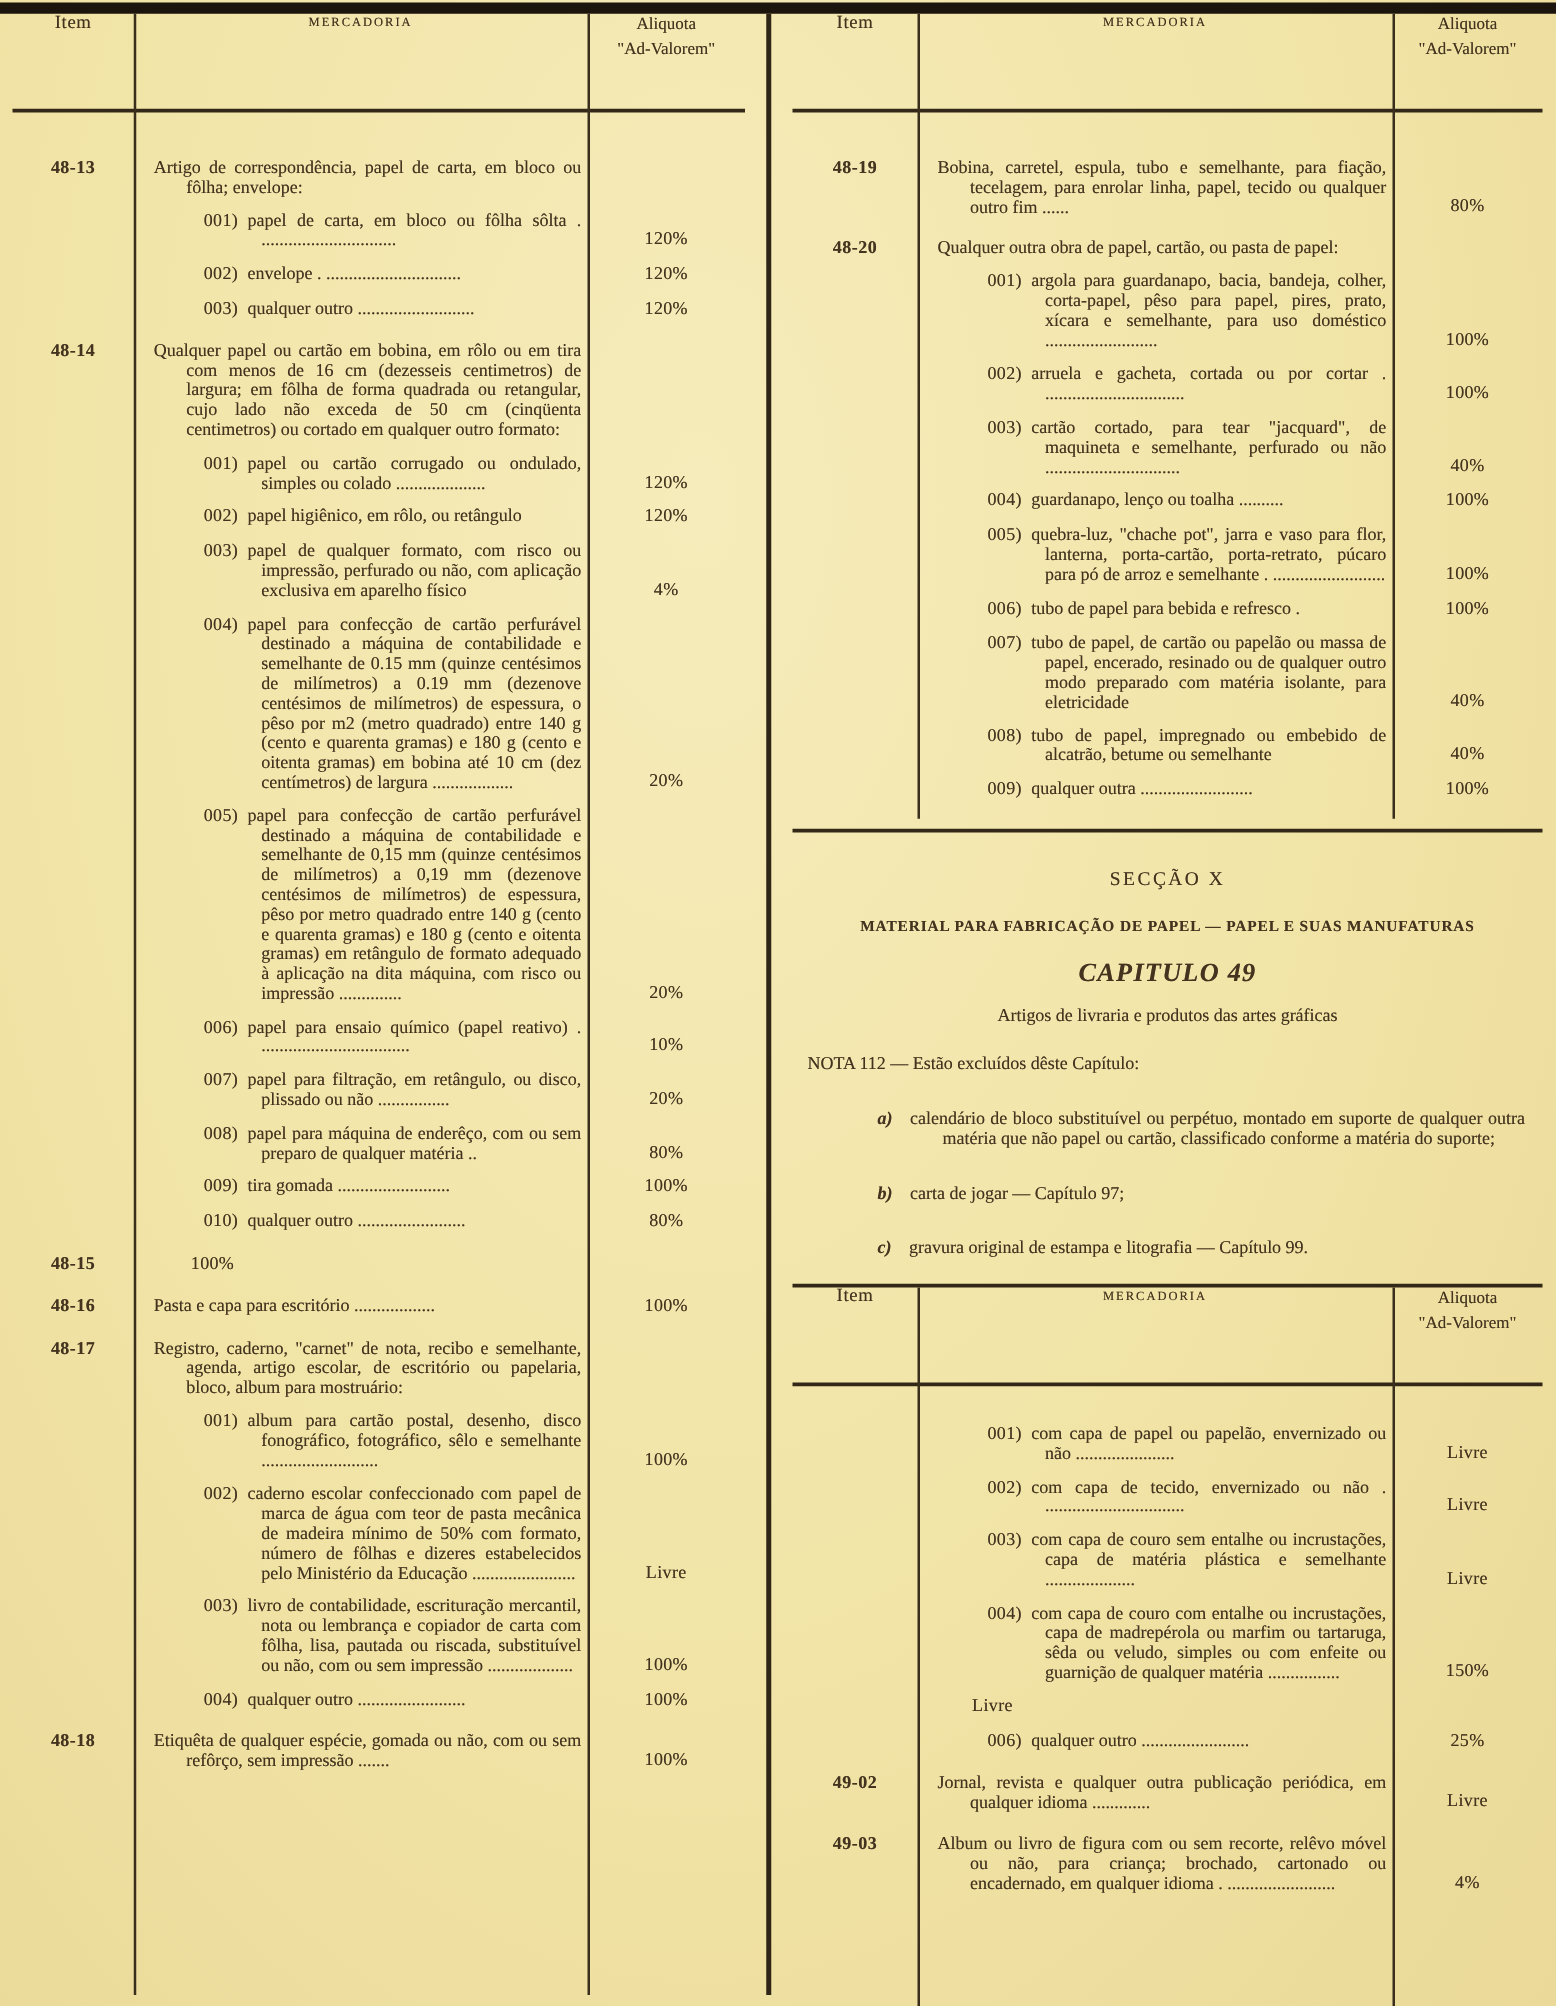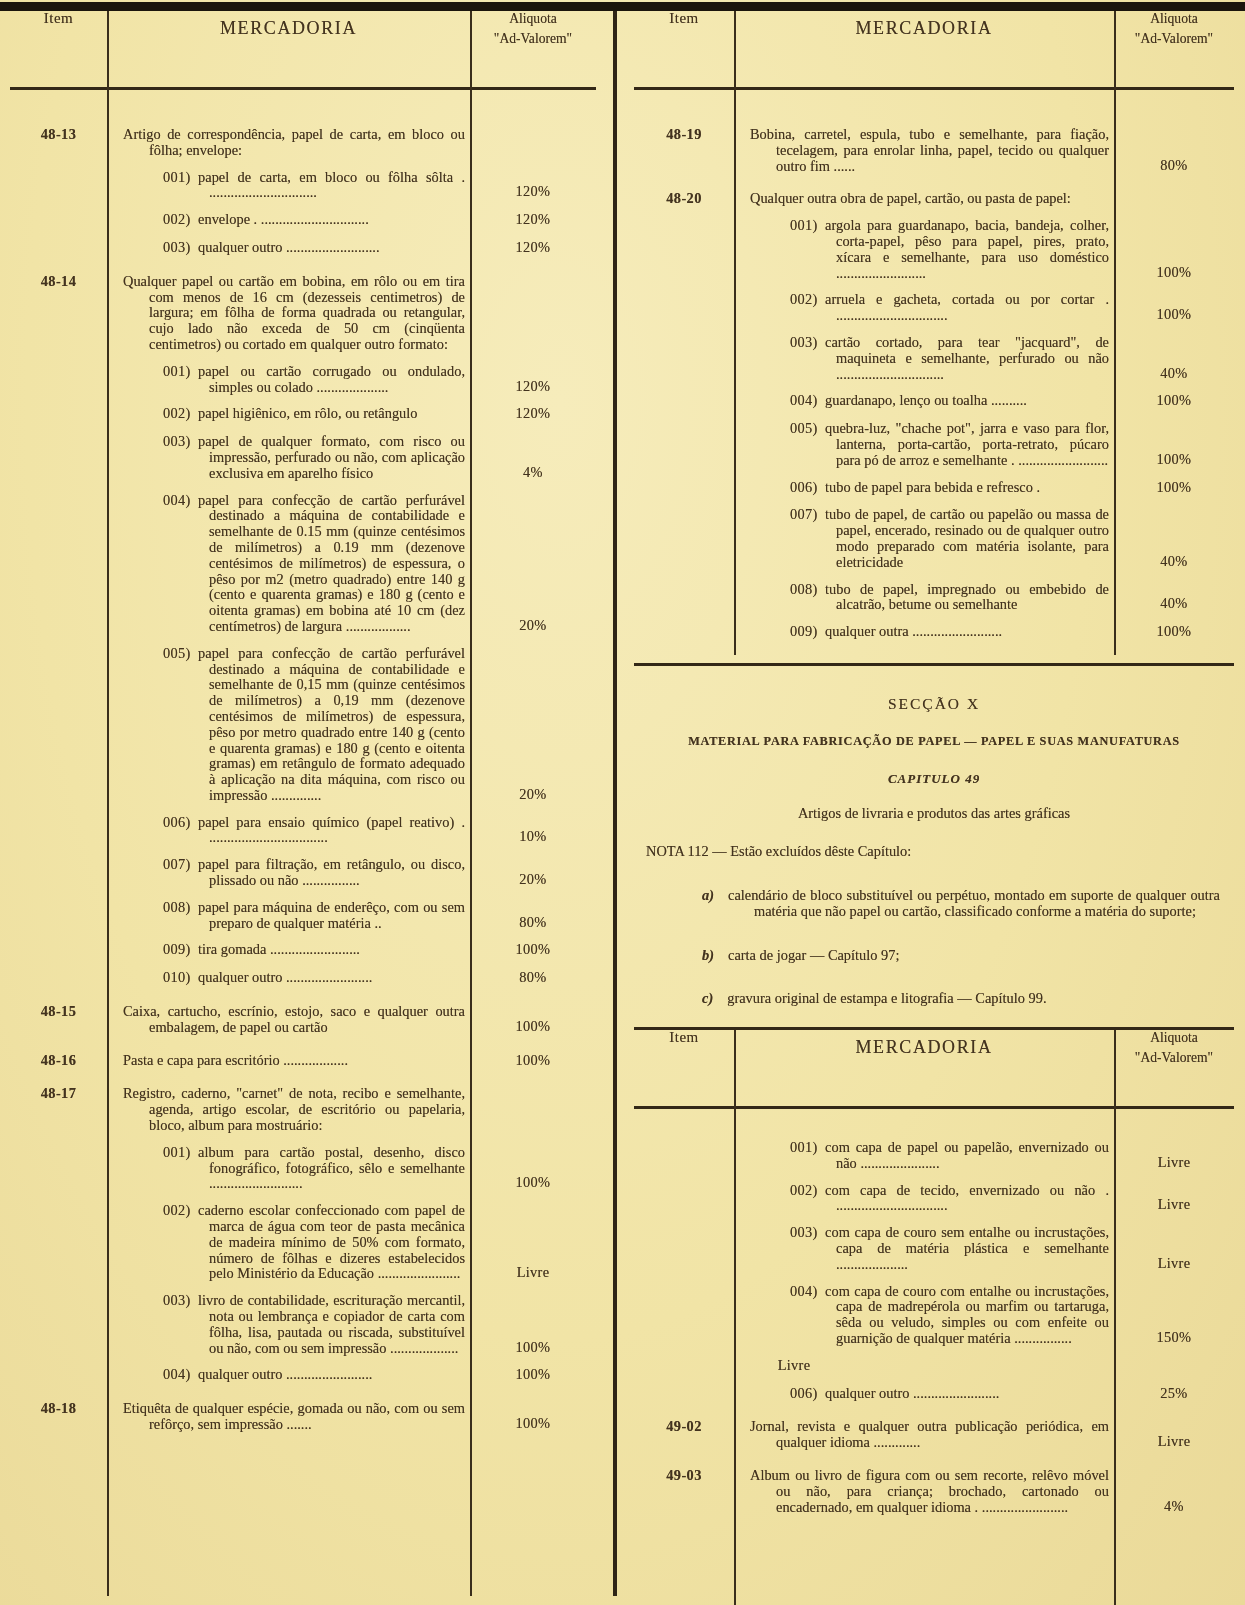--- a/index.html
+++ b/index.html
@@ -20,41 +20,41 @@
   
   .left .v1{left:97px;} .left .v2{left:460px;}
   .left .c-item{width:97px;} .left .c-rate{width:126px;}
   
   .right .v1{left:100px;} .right .v2{left:480px;}
   .right .c-item{width:100px;} .right .c-rate{width:120px;}
 
   .thead{display:flex;align-items:flex-start;height:76px;}
   .h-item{text-align:center;font-size:15px;letter-spacing:.5px;}
   .left .h-item{width:97px;} .right .h-item{width:100px;}
-  .h-merc{flex:1;text-align:center;font-size:18px;letter-spacing:1.6px;margin-top:10px;}
+  .h-merc{flex:1;text-align:center;font-size:10px;letter-spacing:1.6px;}
   .h-rate{display:flex;flex-direction:column;gap:4px;text-align:center;font-size:13.6px;}
   .left .h-rate{width:126px;} .right .h-rate{width:120px;}
   .hrule{height:3px;background:#332817;margin:0;}
   .heavy{height:3px;background:#332817;}
 
   .tbody{padding-top:20px;padding-bottom:14px;}
   .row{display:flex;align-items:flex-start;margin-top:17px;}
   .row.sub{margin-top:11px;}
   .c-item{flex:none;text-align:center;font-weight:bold;letter-spacing:.4px;}
   .c-desc{flex:1;text-align:justify;padding-right:5px;}
   .c-desc.main{padding-left:42px;text-indent:-26px;}
   .c-desc.subtxt{padding-left:102px;text-indent:-46px;}
   .c-rate{flex:none;text-align:center;align-self:flex-end;padding-bottom:1px;letter-spacing:.3px;}
   .num{letter-spacing:.3px;}
 
   
   .section{padding:26px 8px 20px 8px;}
   .sec-title{text-align:center;font-size:15.5px;letter-spacing:2px;margin:4px 0 0;}
   .sec-material{text-align:center;font-size:12.3px;letter-spacing:.7px;font-weight:bold;margin:22px 0 0;}
-  .sec-cap{text-align:center;font-size:13px;font-style:italic;font-weight:bold;letter-spacing:1px;margin:21px 0 0;}
+  .sec-cap{text-align:center;font-size:21px;font-style:italic;font-weight:bold;letter-spacing:1px;margin:21px 0 0;}
   .sec-sub{text-align:center;font-size:14.4px;margin:20px 0 0;}
   .sec-nota{margin:22px 0 0;padding-left:4px;}
   .excl{margin:28px 0 0;padding-left:112px;text-indent:-52px;text-align:justify;padding-right:6px;}
   .excl .lt{font-style:italic;font-weight:bold;padding-right:14px;}
   .mt8{margin-top:8px;}
 </style>
 </head>
 <body>
 
 <div class="page">
@@ -145,21 +145,20 @@
             <div class="c-desc subtxt"><span class="num">009) </span>tira gomada .........................</div>
             <div class="c-rate">100%</div>
           </div>
           <div class="row sub">
             <div class="c-item"></div>
             <div class="c-desc subtxt"><span class="num">010) </span>qualquer outro ........................</div>
             <div class="c-rate">80%</div>
           </div>
           <div class="row main">
             <div class="c-item">48-15</div>
-            <div class="c-desc main">Caixa, cartucho, escrínio, estojo, saco e qualquer outra embalagem, de papel ou cartão</div>
             <div class="c-rate">100%</div>
           </div>
           <div class="row main">
             <div class="c-item">48-16</div>
             <div class="c-desc main">Pasta e capa para escritório ..................</div>
             <div class="c-rate">100%</div>
           </div>
           <div class="row main">
             <div class="c-item">48-17</div>
             <div class="c-desc main">Registro, caderno, "carnet" de nota, recibo e semelhante, agenda, artigo escolar, de escritório ou papelaria, bloco, album para mostruário:</div>

